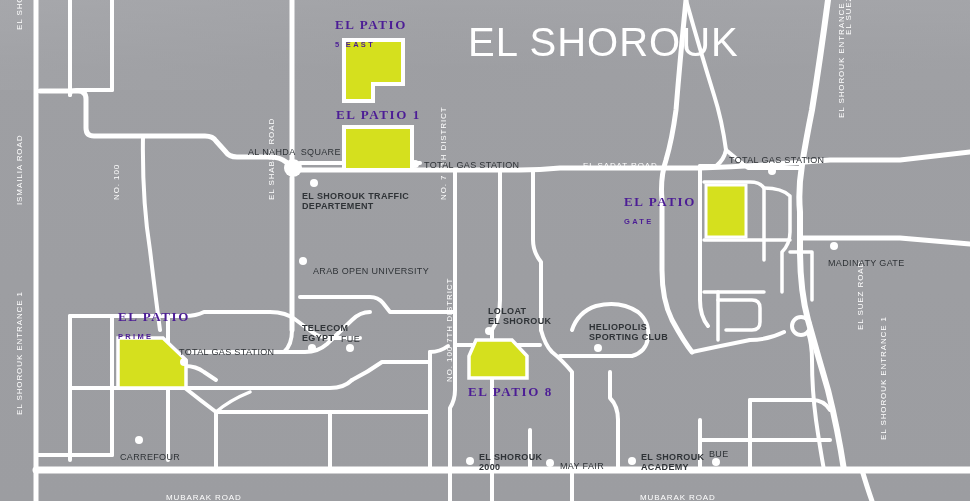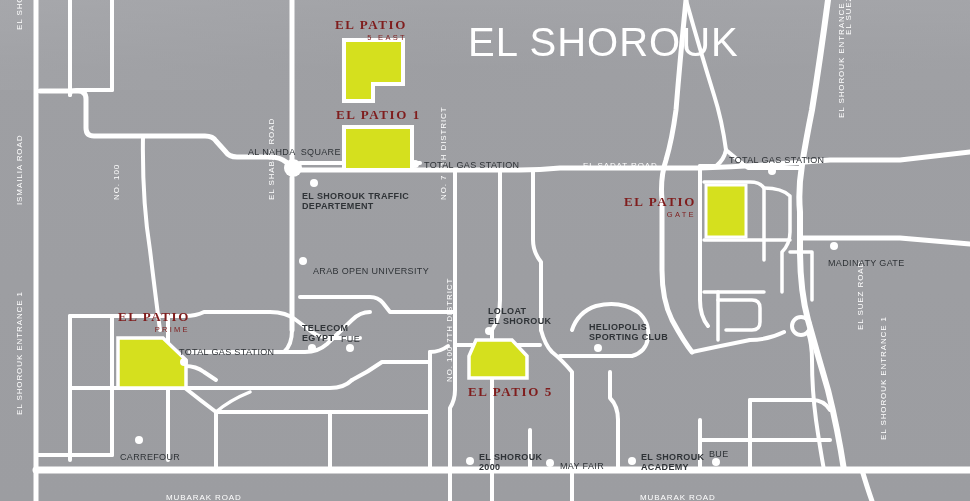--- a/index.html
+++ b/index.html
@@ -16,23 +16,23 @@
 
   
   .poi{color:#2f3337;font-size:9px;letter-spacing:.35px;}
   .poi.two{line-height:1.15;font-weight:bold;}
 
   
   .road{color:#ffffff;font-size:8px;letter-spacing:.9px;font-weight:500;}
   .road.vert{transform-origin:0 0;}
 
   
-  .proj{color:#7f1d1d;text-align:right;font-family:"Liberation Serif",serif;}
+  .proj{color:#4c1d95;text-align:left;font-family:"Liberation Serif",serif;}
   .proj .t1{font-size:13px;letter-spacing:1.6px;font-weight:700;}
-  .proj .t2{font-size:7.5px;letter-spacing:2.3px;font-family:"Liberation Sans",sans-serif;margin-top:1px;}
+  .proj .t2{font-size:7.5px;letter-spacing:2.3px;font-family:"Liberation Sans",sans-serif;margin-top:8px;font-weight:bold;}
 
   #title-el-shorouk{
     position:absolute;left:468px;top:20px;
     color:#ffffff;font-size:40px;letter-spacing:1px;
     font-family:"Liberation Sans",sans-serif;font-weight:400;
   }
 </style>
 </head>
 <body>
 
@@ -188,21 +188,21 @@
       </div>
       <div class="lbl proj" style="left: 624px; top: 195px;">
         <div class="t1">EL PATIO</div>
         <div class="t2">GATE</div>
       </div>
       <div class="lbl proj" style="left: 118px; top: 310px;">
         <div class="t1">EL PATIO</div>
         <div class="t2">PRIME</div>
       </div>
       <div class="lbl proj" style="left: 468px; top: 385px;">
-        <div class="t1">EL PATIO 5</div>
+        <div class="t1">EL PATIO 8</div>
       </div>
     </div>
   <div id="road-labels">
       <div class="lbl road vert" style="left: 16px; top: 30px; transform: rotate(-90deg);">EL SHOROUK ENTRANCE 2</div>
       <div class="lbl road vert" style="left: 16px; top: 205px; transform: rotate(-90deg);">ISMAILIA ROAD</div>
       <div class="lbl road vert" style="left: 16px; top: 415px; transform: rotate(-90deg);">EL SHOROUK ENTRANCE 1</div>
       <div class="lbl road vert" style="left: 113px; top: 200px; transform: rotate(-90deg);">NO. 100</div>
       <div class="lbl road vert" style="left: 268px; top: 200px; transform: rotate(-90deg);">EL SHABAB ROAD</div>
       <div class="lbl road vert" style="left: 440px; top: 200px; transform: rotate(-90deg);">NO. 7 8TH DISTRICT</div>
       <div class="lbl road vert" style="left: 446px; top: 382px; transform: rotate(-90deg);">NO. 100 7TH DISTRICT</div>

